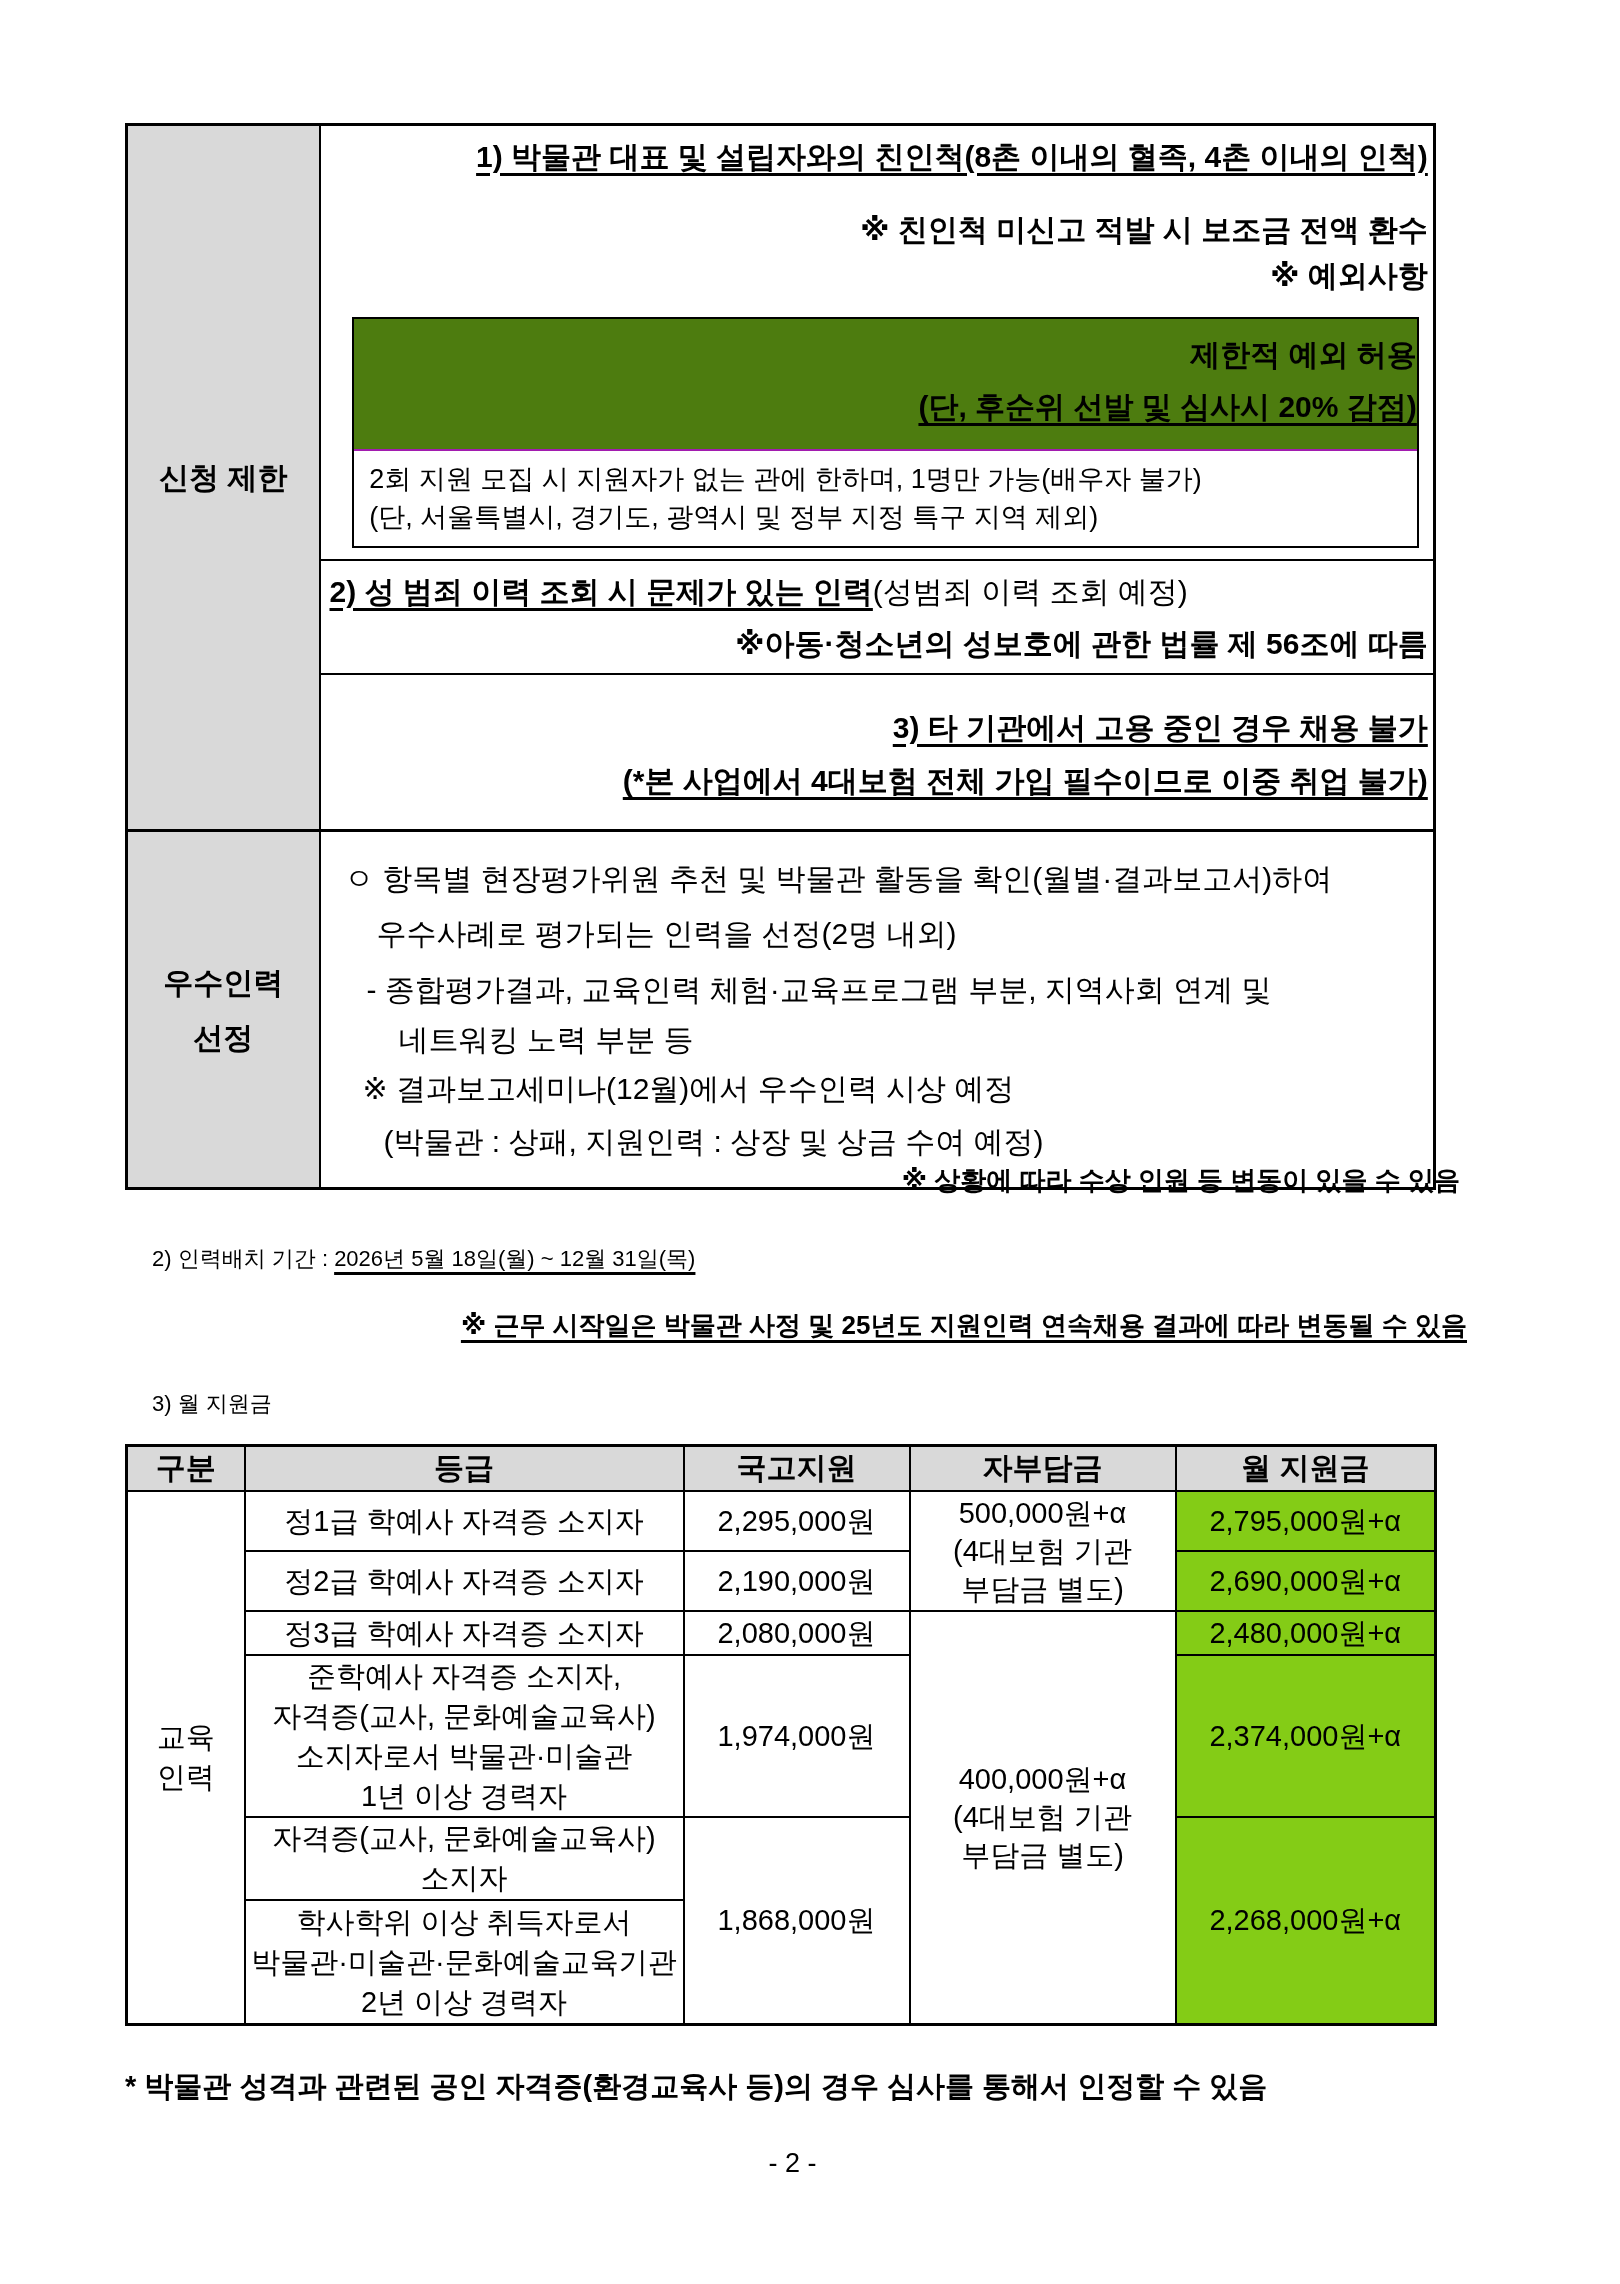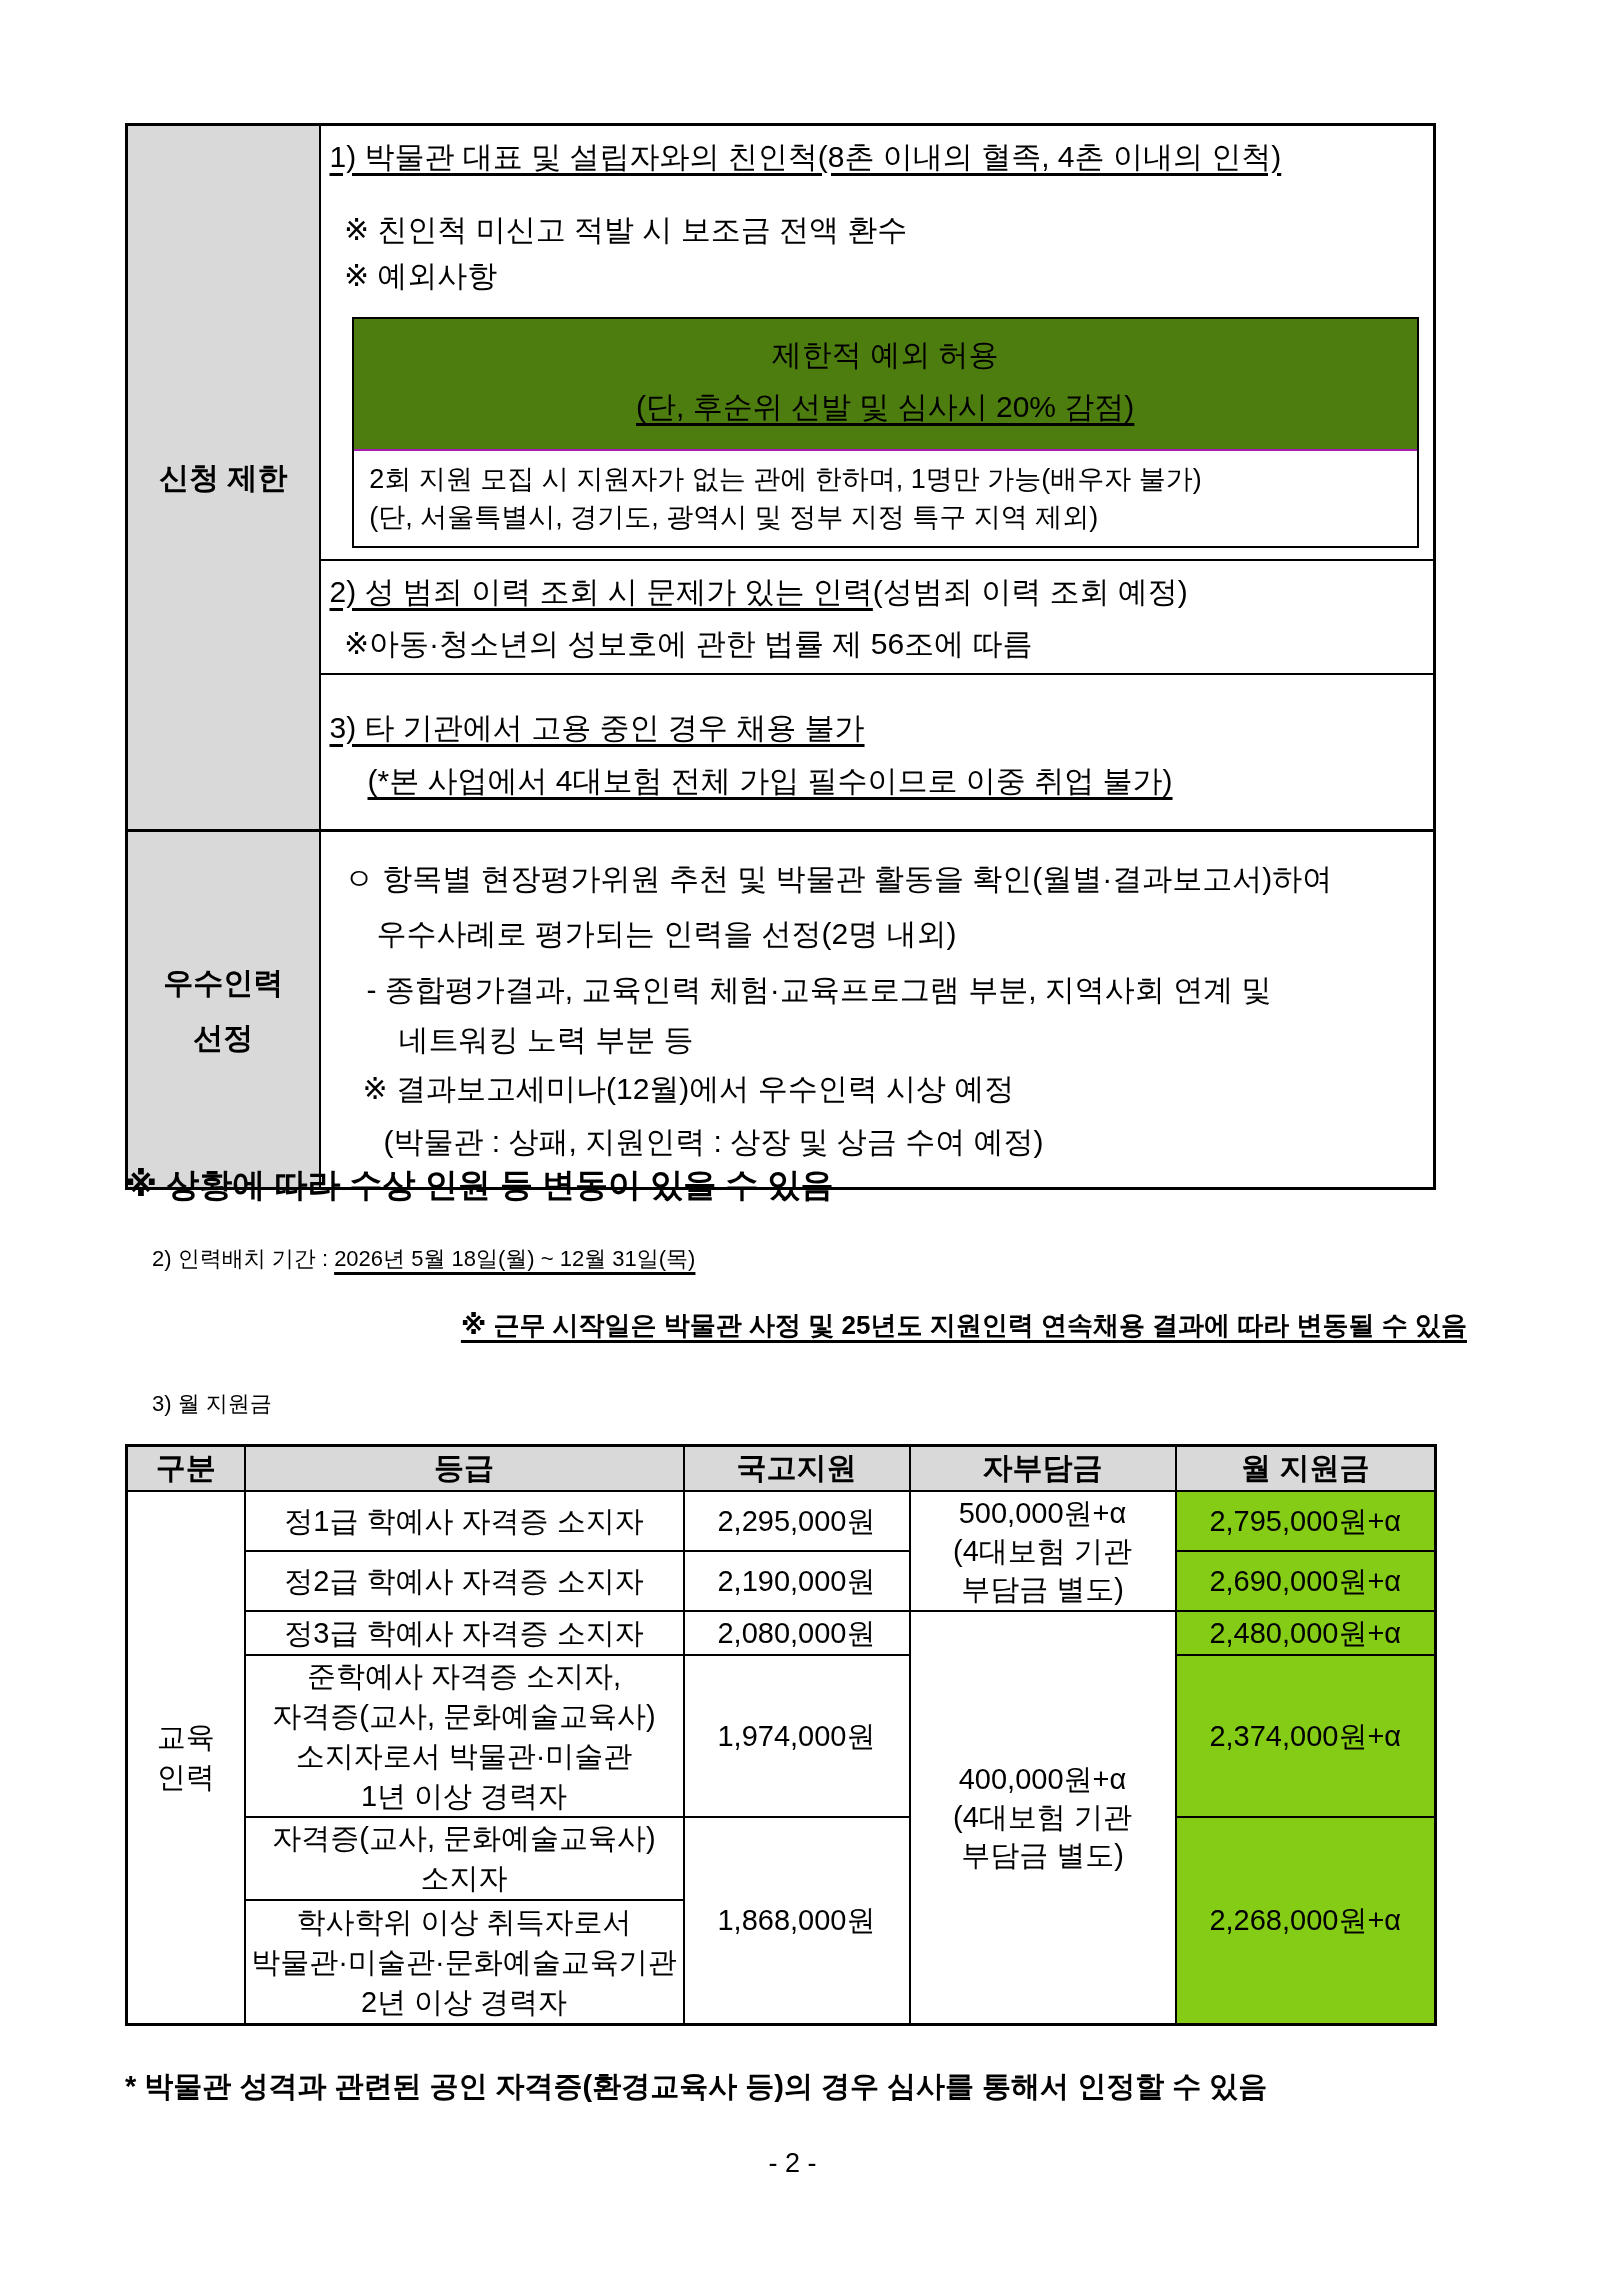--- a/index.html
+++ b/index.html
@@ -18,21 +18,21 @@
   .t1 td { border: 2px solid #000; vertical-align: middle; }
   .t1 td.sec { border-left: 2px solid #000; }
   .t1 tr.s2 > td.sec, .t1 tr.s3 > td.sec { border-top: 2px dotted #000; }
   .t1 tr.exc > td { border-top: 3.3px solid #000; }
   .rowlabel {
     background: #d9d9d9; text-align: center;
     font-weight: bold; font-size: 30px; line-height: 55px;
   }
   .sec { background: #fff; font-size: 30px; padding: 6.5px 5.2px 6.5px 9px; }
   .line { line-height: 38px; white-space: nowrap; }
-  .b { font-weight: normal; }
+  .b { font-weight: bold; text-align: right; }
   .u { text-decoration: underline; text-decoration-thickness: 2.6px; text-underline-offset: 5.9px; }
 
   .excbox {
     border: 2px solid #000; margin: 22px 9px 3.9px 22px;
   }
   .excbox-head {
     background: #4d7c0f; text-align: center;
     border-bottom: 2px solid #a21caf; padding: 10.4px 0 15.7px 0;
   }
   .excbox-head .line { line-height: 52px; }
@@ -49,22 +49,22 @@
   .t2 th {
     background: #d9d9d9; font-weight: bold; font-size: 30px;
     border-bottom: 2.6px solid #000; height: 45px;
   }
   .t2 .purple { background: #84cc16; }
   .t2 .cellline { line-height: 40px; white-space: nowrap; }
   .t2 .moneyline { line-height: 38px; white-space: nowrap; }
 
   
   .note-right {
-    left: 125px; width: 1335px; 
-    font-size: 33px; font-weight: bold; white-space: nowrap;
+    left: 125px; width: 1335px; text-align: right;
+    font-size: 26px; font-weight: bold; white-space: nowrap;
   }
   .heading { left: 152px; font-size: 22px; font-weight: normal; white-space: nowrap; }
   .small-note {
     left: 125px; width: 1342px; text-align: right;
     font-size: 26px; font-weight: bold; white-space: nowrap;
   }
   .footnote {
     left: 125px; width: 1338px; 
     font-size: 29px; font-weight: bold; white-space: nowrap;
   }

